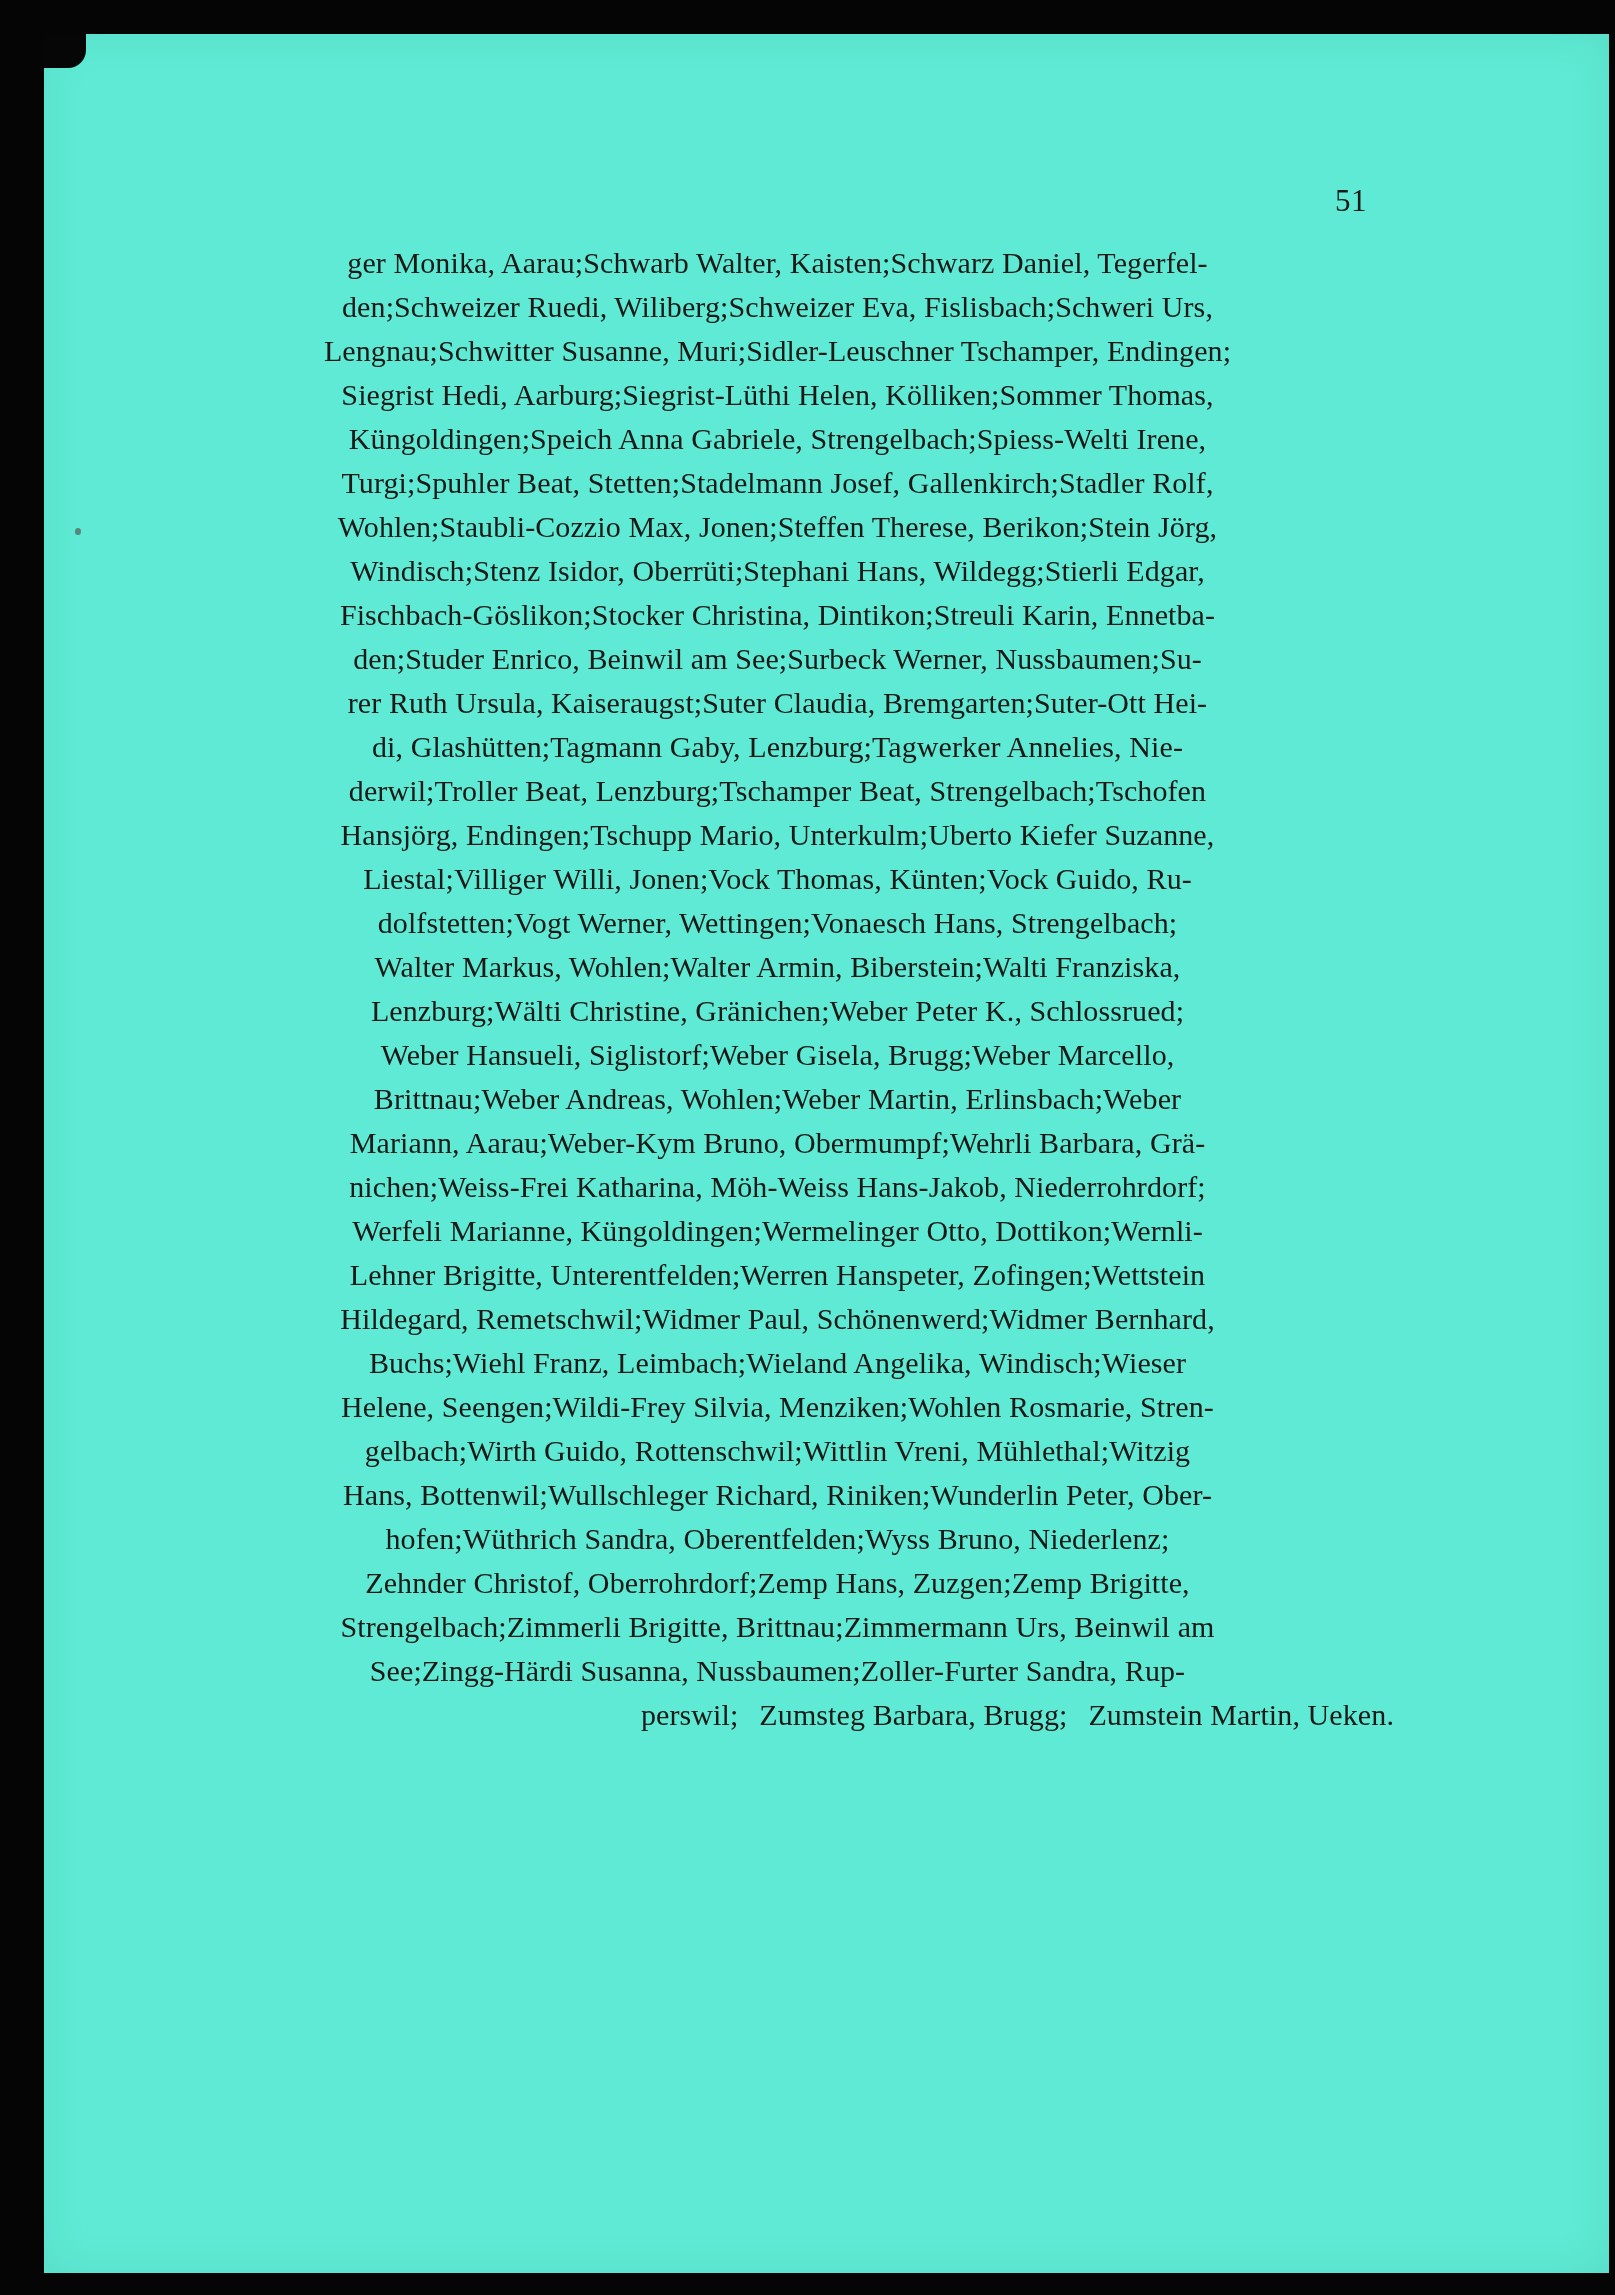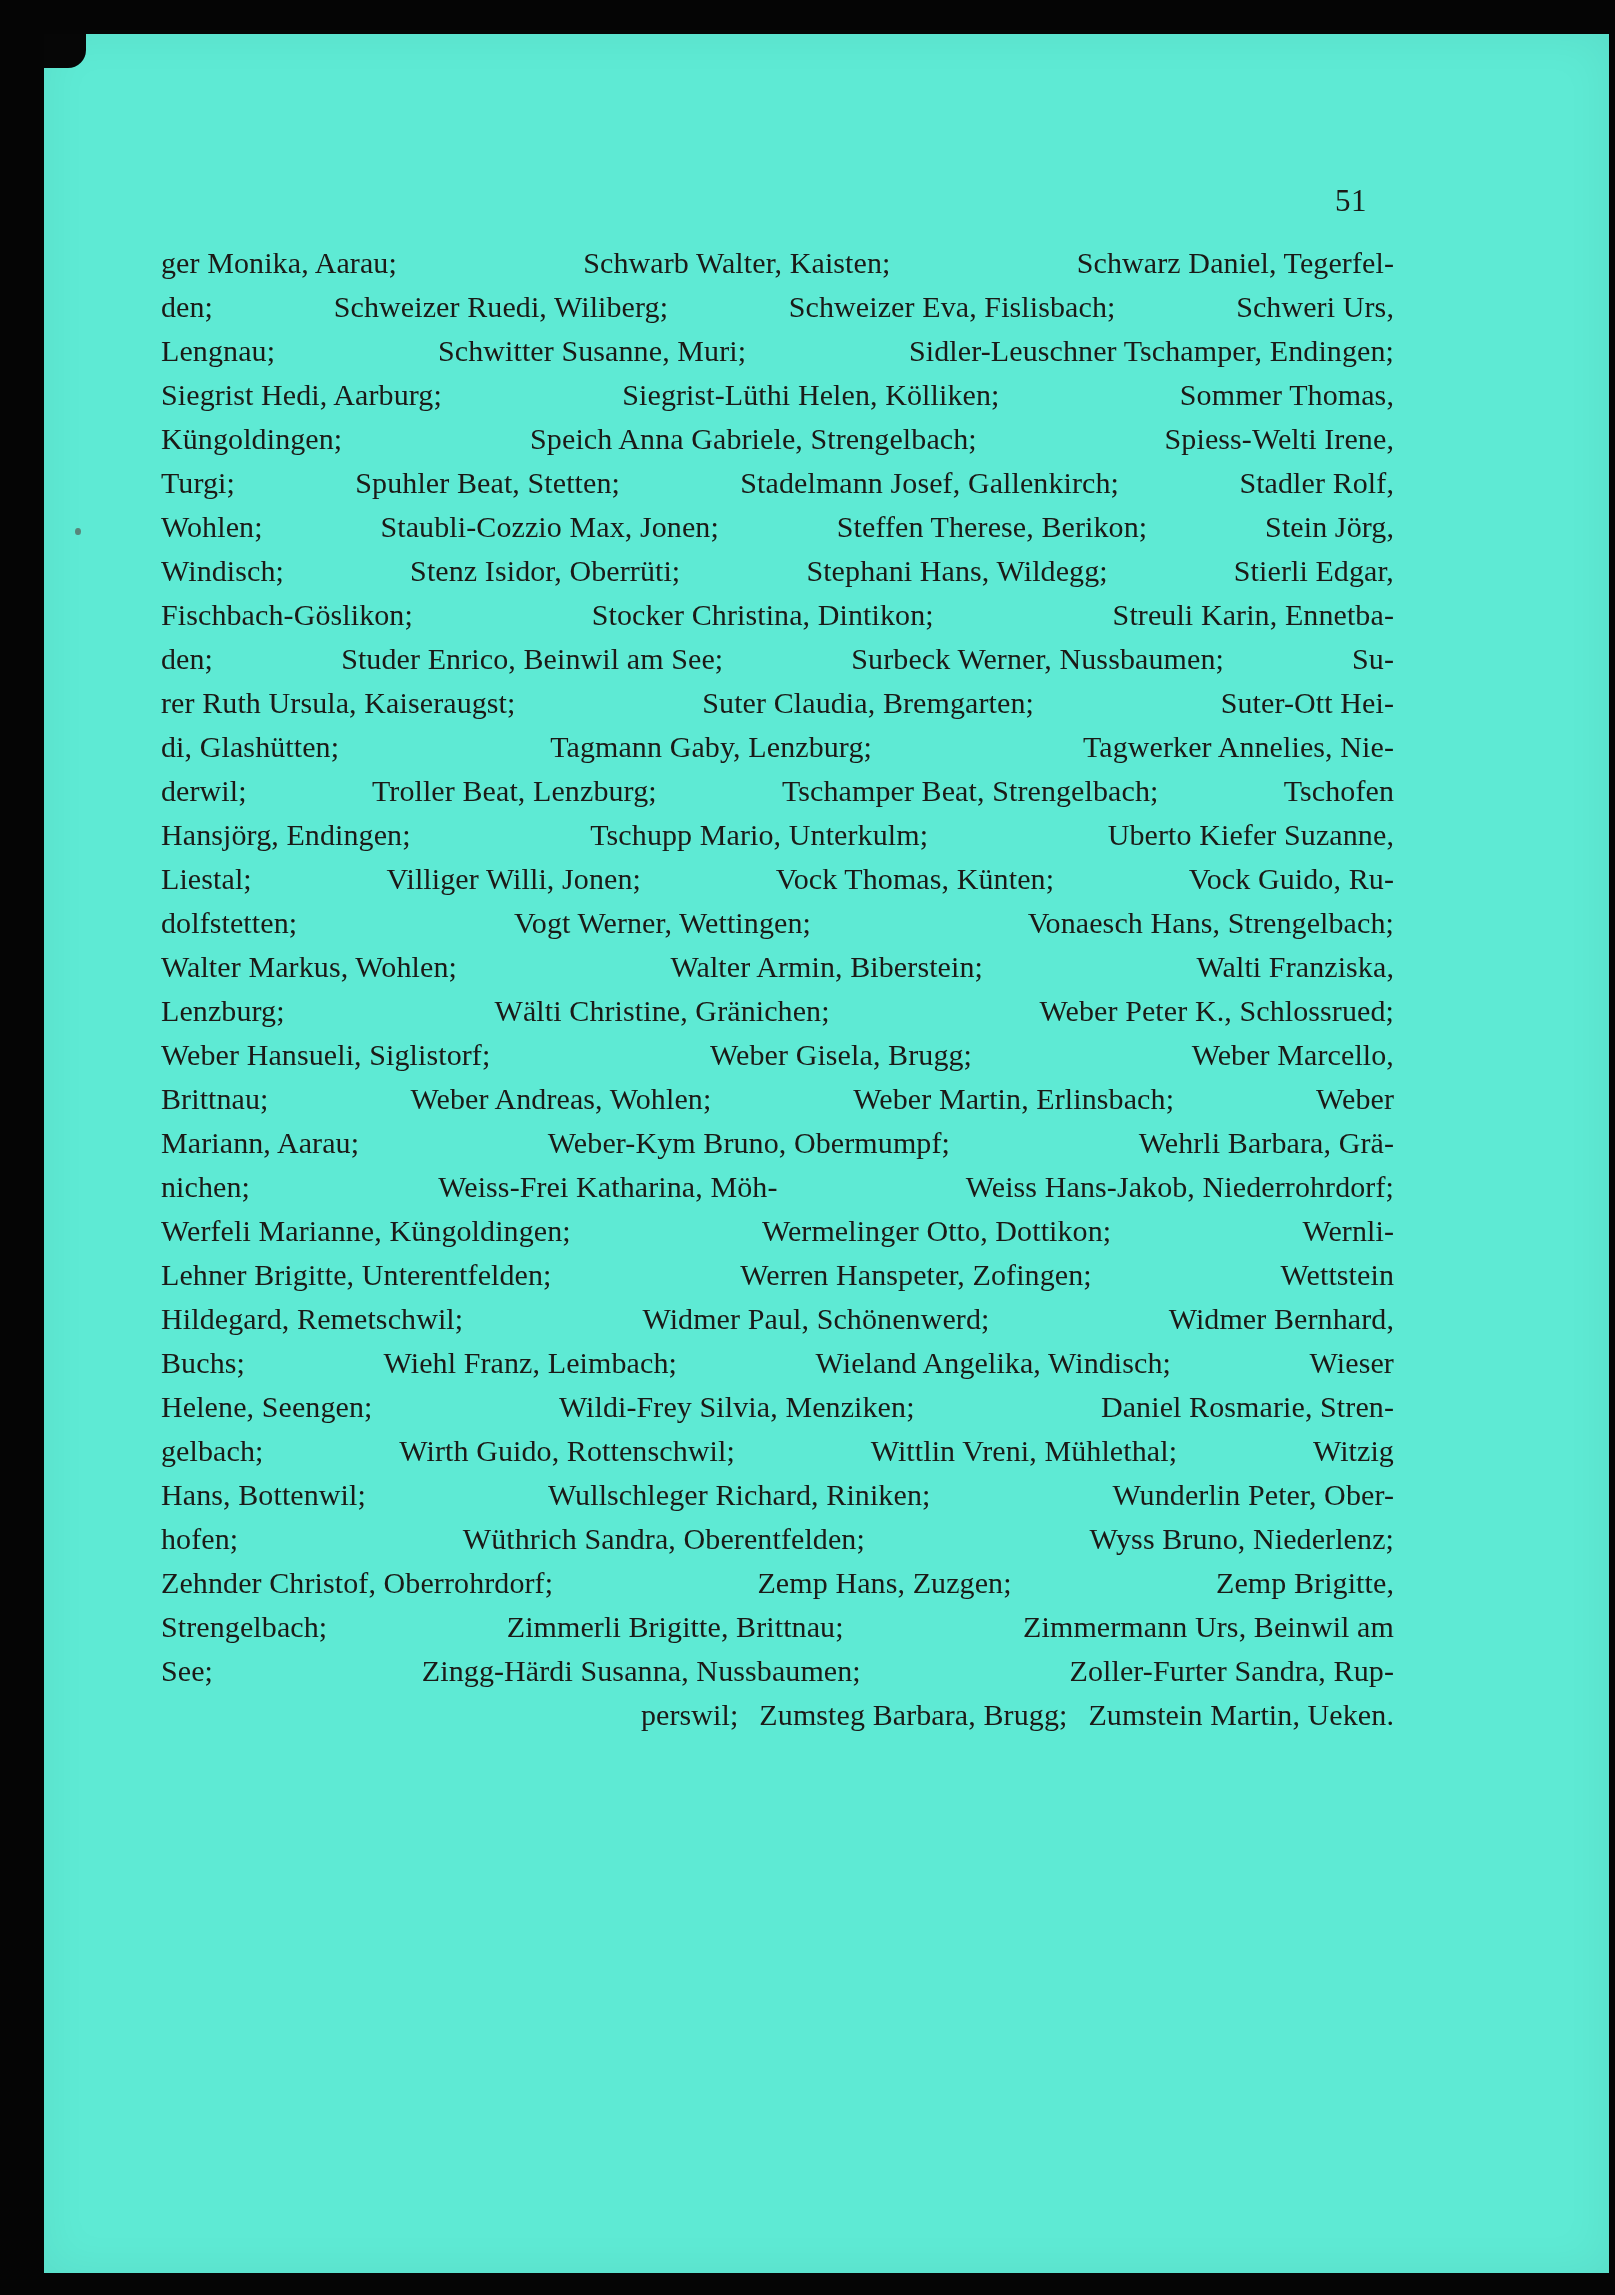--- a/index.html
+++ b/index.html
@@ -57,21 +57,21 @@
     left: 117px;
     top: 207px;
     width: 1233px;
     font-size: 30px;
     line-height: 44px;
     letter-spacing: 0.1px;
     color: #1b1a17;
   }
   .line {
     display: flex;
-    justify-content: space-between;
+    justify-content: center;
     height: 44px;
     white-space: pre;
   }
   .line.last {
     justify-content: flex-end;
     gap: 21px;
   }
   .line span {
     display: inline-block;
   }
@@ -104,21 +104,21 @@
         <div class="line"><span>Walter Markus, Wohlen;</span><span>Walter Armin, Biberstein;</span><span>Walti Franziska,</span></div>
         <div class="line"><span>Lenzburg;</span><span>Wälti Christine, Gränichen;</span><span>Weber Peter K., Schlossrued;</span></div>
         <div class="line"><span>Weber Hansueli, Siglistorf;</span><span>Weber Gisela, Brugg;</span><span>Weber Marcello,</span></div>
         <div class="line"><span>Brittnau;</span><span>Weber Andreas, Wohlen;</span><span>Weber Martin, Erlinsbach;</span><span>Weber</span></div>
         <div class="line"><span>Mariann, Aarau;</span><span>Weber-Kym Bruno, Obermumpf;</span><span>Wehrli Barbara, Grä-</span></div>
         <div class="line"><span>nichen;</span><span>Weiss-Frei Katharina, Möh-</span><span>Weiss Hans-Jakob, Niederrohrdorf;</span></div>
         <div class="line"><span>Werfeli Marianne, Küngoldingen;</span><span>Wermelinger Otto, Dottikon;</span><span>Wernli-</span></div>
         <div class="line"><span>Lehner Brigitte, Unterentfelden;</span><span>Werren Hanspeter, Zofingen;</span><span>Wettstein</span></div>
         <div class="line"><span>Hildegard, Remetschwil;</span><span>Widmer Paul, Schönenwerd;</span><span>Widmer Bernhard,</span></div>
         <div class="line"><span>Buchs;</span><span>Wiehl Franz, Leimbach;</span><span>Wieland Angelika, Windisch;</span><span>Wieser</span></div>
-        <div class="line"><span>Helene, Seengen;</span><span>Wildi-Frey Silvia, Menziken;</span><span>Daniel Rosmarie, Stren-</span></div>
+        <div class="line"><span>Helene, Seengen;</span><span>Wildi-Frey Silvia, Menziken;</span><span>Wohlen Rosmarie, Stren-</span></div>
         <div class="line"><span>gelbach;</span><span>Wirth Guido, Rottenschwil;</span><span>Wittlin Vreni, Mühlethal;</span><span>Witzig</span></div>
         <div class="line"><span>Hans, Bottenwil;</span><span>Wullschleger Richard, Riniken;</span><span>Wunderlin Peter, Ober-</span></div>
         <div class="line"><span>hofen;</span><span>Wüthrich Sandra, Oberentfelden;</span><span>Wyss Bruno, Niederlenz;</span></div>
         <div class="line"><span>Zehnder Christof, Oberrohrdorf;</span><span>Zemp Hans, Zuzgen;</span><span>Zemp Brigitte,</span></div>
         <div class="line"><span>Strengelbach;</span><span>Zimmerli Brigitte, Brittnau;</span><span>Zimmermann Urs, Beinwil am</span></div>
         <div class="line"><span>See;</span><span>Zingg-Härdi Susanna, Nussbaumen;</span><span>Zoller-Furter Sandra, Rup-</span></div>
         <div class="line last"><span>perswil;</span><span>Zumsteg Barbara, Brugg;</span><span>Zumstein Martin, Ueken.</span></div>
       </div>
   </div>
 </div>

